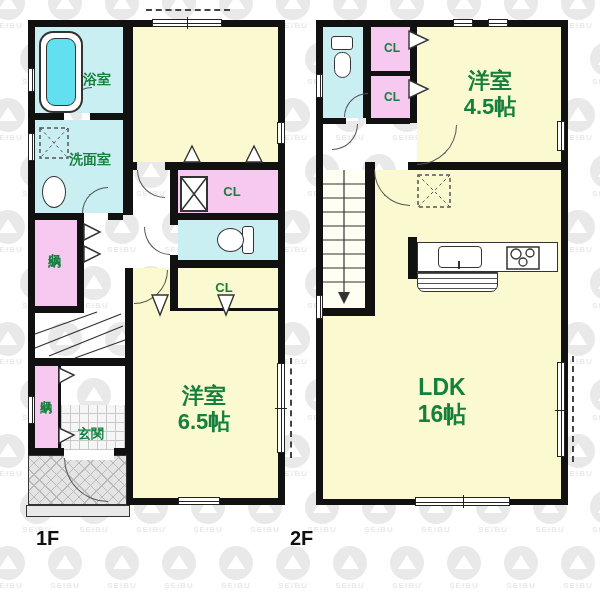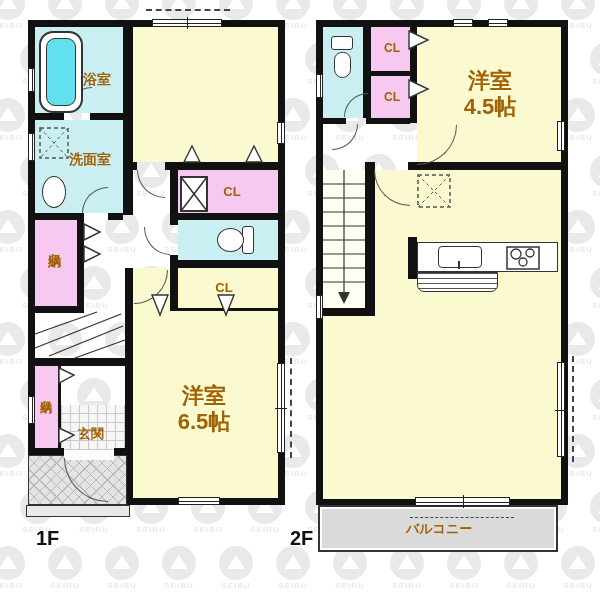--- a/index.html
+++ b/index.html
@@ -13,21 +13,21 @@
   .wm-circle:after{content:'';position:absolute;left:8px;top:9px;width:0;height:0;
      border-left:9px solid transparent;border-right:9px solid transparent;border-bottom:14px solid #fff;}
   .wm-text{font-size:8px;font-weight:bold;letter-spacing:1px;color:var(--wm_gray,#e9e9e9);margin-top:1px;}
   
   .plan{position:absolute;border:7px solid var(--wall_black,#111);box-sizing:border-box;z-index:1;}
   .wall{position:absolute;background:var(--wall_black,#111);z-index:3;}
   .room{position:absolute;z-index:2;}
   .yellow{background:var(--room_yellow,#FBF9CF);}
   .cyan{background:var(--wet_cyan,#C9EFF2);}
   .pink{background:var(--closet_pink,#F7C9F0);}
-  .lbl{position:absolute;color:#a16207;font-weight:bold;text-align:center;line-height:1.18;
+  .lbl{position:absolute;color:#15803d;font-weight:bold;text-align:center;line-height:1.18;
        white-space:nowrap;z-index:6;transform:translateX(-50%);}
   .vtext{writing-mode:vertical-rl;text-orientation:upright;letter-spacing:2px;transform:none;}
   .win{position:absolute;background:#fff;border:1px solid #222;box-sizing:border-box;z-index:5;}
   .win .mid-h{position:absolute;left:0;right:0;top:50%;height:1px;background:#222;}
   .win .mid-v{position:absolute;top:0;bottom:0;left:50%;width:1px;background:#222;}
   .win .tick-v{position:absolute;left:50%;top:-3px;bottom:-3px;width:1px;background:#222;}
   .win .tick-h{position:absolute;top:50%;left:-3px;right:-3px;height:1px;background:#222;}
   .arc{position:absolute;box-sizing:border-box;z-index:4;}
   .arc-br{border-right:1.5px solid #555;border-bottom:1.5px solid #555;border-radius:0 0 100% 0;}
   .arc-bl{border-left:1.5px solid #555;border-bottom:1.5px solid #555;border-radius:0 0 0 100%;}
@@ -750,27 +750,26 @@
   <div class="win" style="left:557px;top:362px;width:8px;height:95px;">
       <div class="mid-v"></div>
       <div class="tick-h"></div>
     </div>
   <div class="dash-v" style="left:572px;top:356px;height:106px;"></div>
   <div class="win" style="left:415px;top:497px;width:95px;height:9px;">
       <div class="mid-h"></div>
       <div class="tick-v"></div>
     </div>
 
-  <div class="abs" style="left:318px;top:505px;width:240px;height:47px;background:#fff;border:2px solid #333;box-sizing:border-box;z-index:2;">
-    <div class="abs" style="left:2px;top:2px;right:2px;bottom:2px;background:var(--balcony_gray,#DADADA);"></div>
-    <div class="dash-h" style="left:90px;top:10px;width:104px;border-top-width:1.5px;"></div>
-    <div class="lbl" style="left:122px;top:14px;font-size:13px;transform:none;left:86px;">バルコニー</div>
-  </div>
 
   <div class="lbl" style="left:392px;top:41px;font-size:12px;">CL</div>
   <div class="lbl" style="left:392px;top:90px;font-size:12px;">CL</div>
   <div class="lbl" style="left:490px;top:68px;font-size:22px;">
     <span style="display:block">洋室</span>
     <span style="display:block">4.5帖</span>
   </div>
+  <div class="lbl" style="left:442px;top:374px;font-size:23px;">
+    <span style="display:block">LDK</span>
+    <span style="display:block">16帖</span>
+  </div>
   <div class="floor-tag" style="left:290px;top:527px;">2F</div>
 
 </div>
 
 </body></html>

